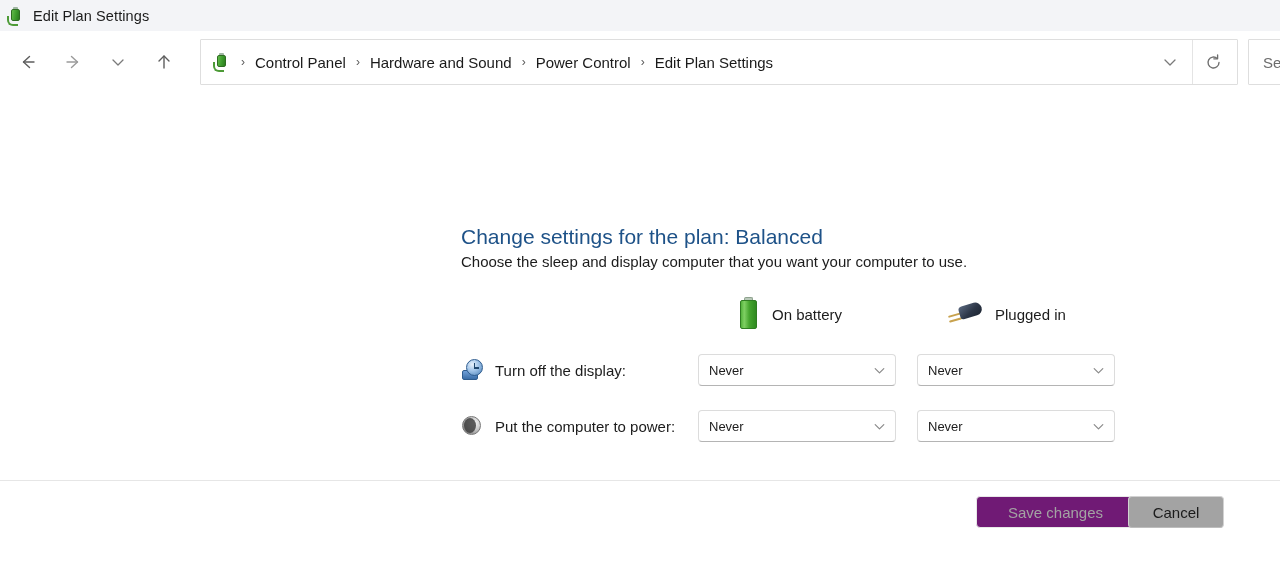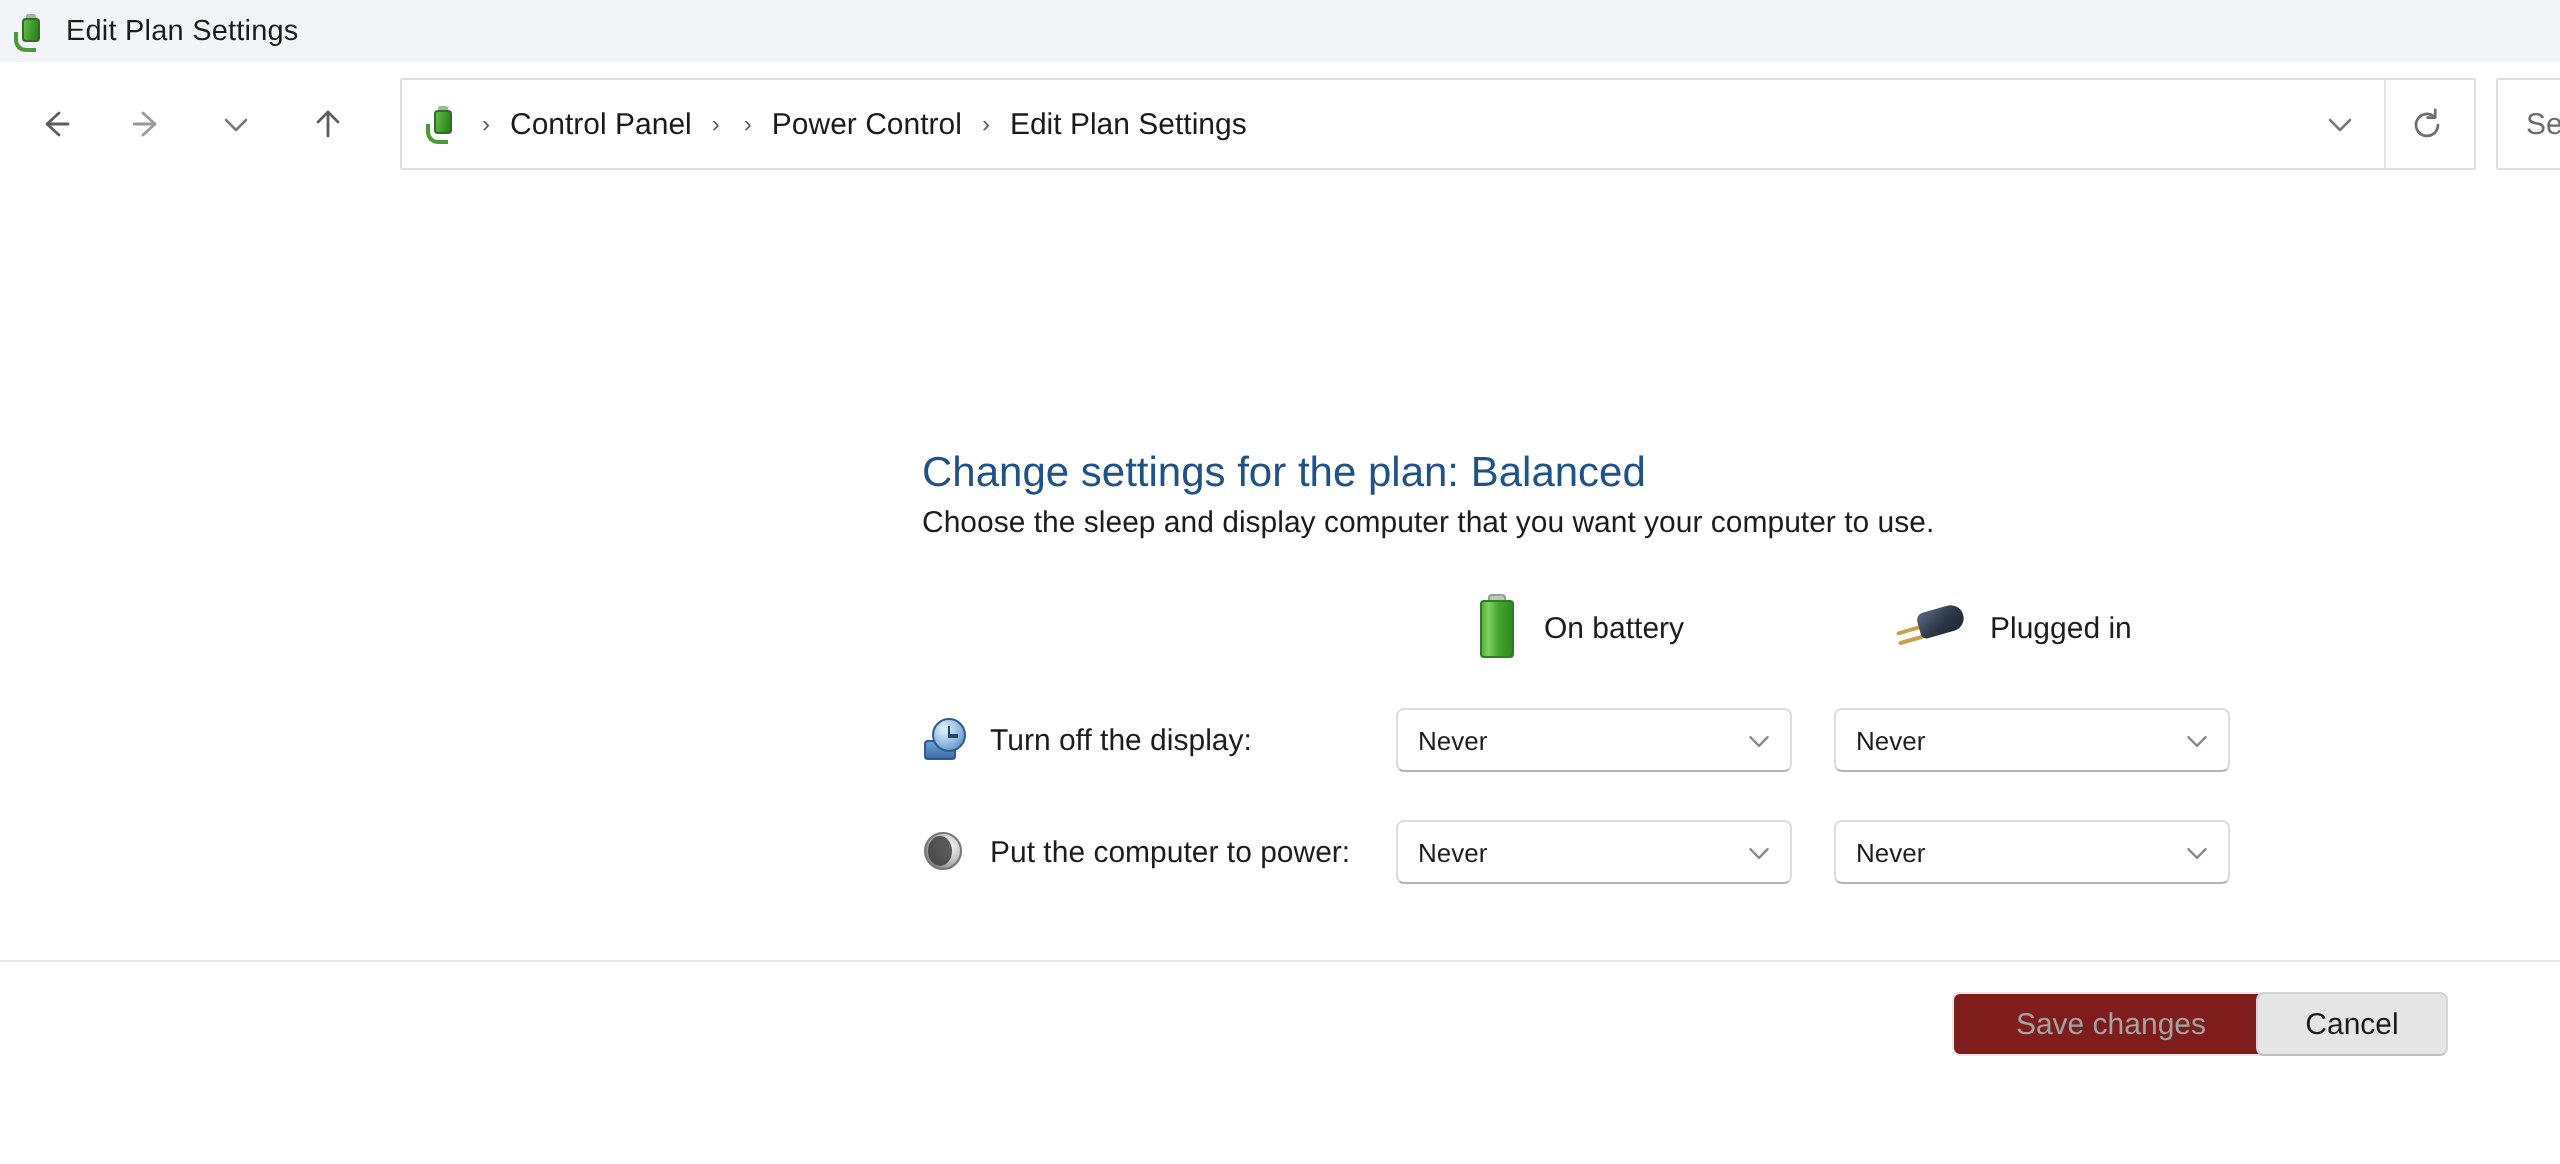--- a/index.html
+++ b/index.html
@@ -412,29 +412,29 @@
   }
   .btn {
     position: absolute;
     height: 32px;
     box-sizing: border-box;
     border-radius: 4px;
     display: flex;
     align-items: center;
     justify-content: center;
     font-size: 15px;
-    background: #e5e5e5;
+    background: #a3a3a3;
   }
   .btn.save {
     left: 976px;
     top: 15px;
     width: 159px;
     border: 1px solid #e8e8e8;
     color: #a3a3a3;
-    background: #7f1d1d;
+    background: #701a75;
   }
   .btn.cancel {
     left: 1128px;
     top: 15px;
     width: 96px;
     border: 1px solid #d2d2d2;
     border-bottom-color: #bdbdbd;
     color: #1b1b1b;
   }
 </style>
@@ -481,20 +481,21 @@
   <div class="addressbar">
     <div class="crumbs">
       <span class="crumb-icon powerplan-icon">
         <span class="pp-cord"></span>
         <span class="pp-cap"></span>
         <span class="pp-body"></span>
       </span>
       <span class="crumb-sep">›</span>
       <span class="crumb">Control Panel</span>
       <span class="crumb-sep">›</span>
+      <span class="crumb">Hardware and Sound</span>
       <span class="crumb-sep">›</span>
       <span class="crumb">Power Control</span>
       <span class="crumb-sep">›</span>
       <span class="crumb">Edit Plan Settings</span>
     </div>
     <div class="addr-actions">
       <div class="addr-btn">
         <svg width="18" height="18" viewBox="0 0 18 18" aria-hidden="true">
           <path d="M4 7 L9 12 L14 7" fill="none" stroke="#7a7a7a" stroke-width="1.3" stroke-linecap="round" stroke-linejoin="round"></path>
         </svg>

